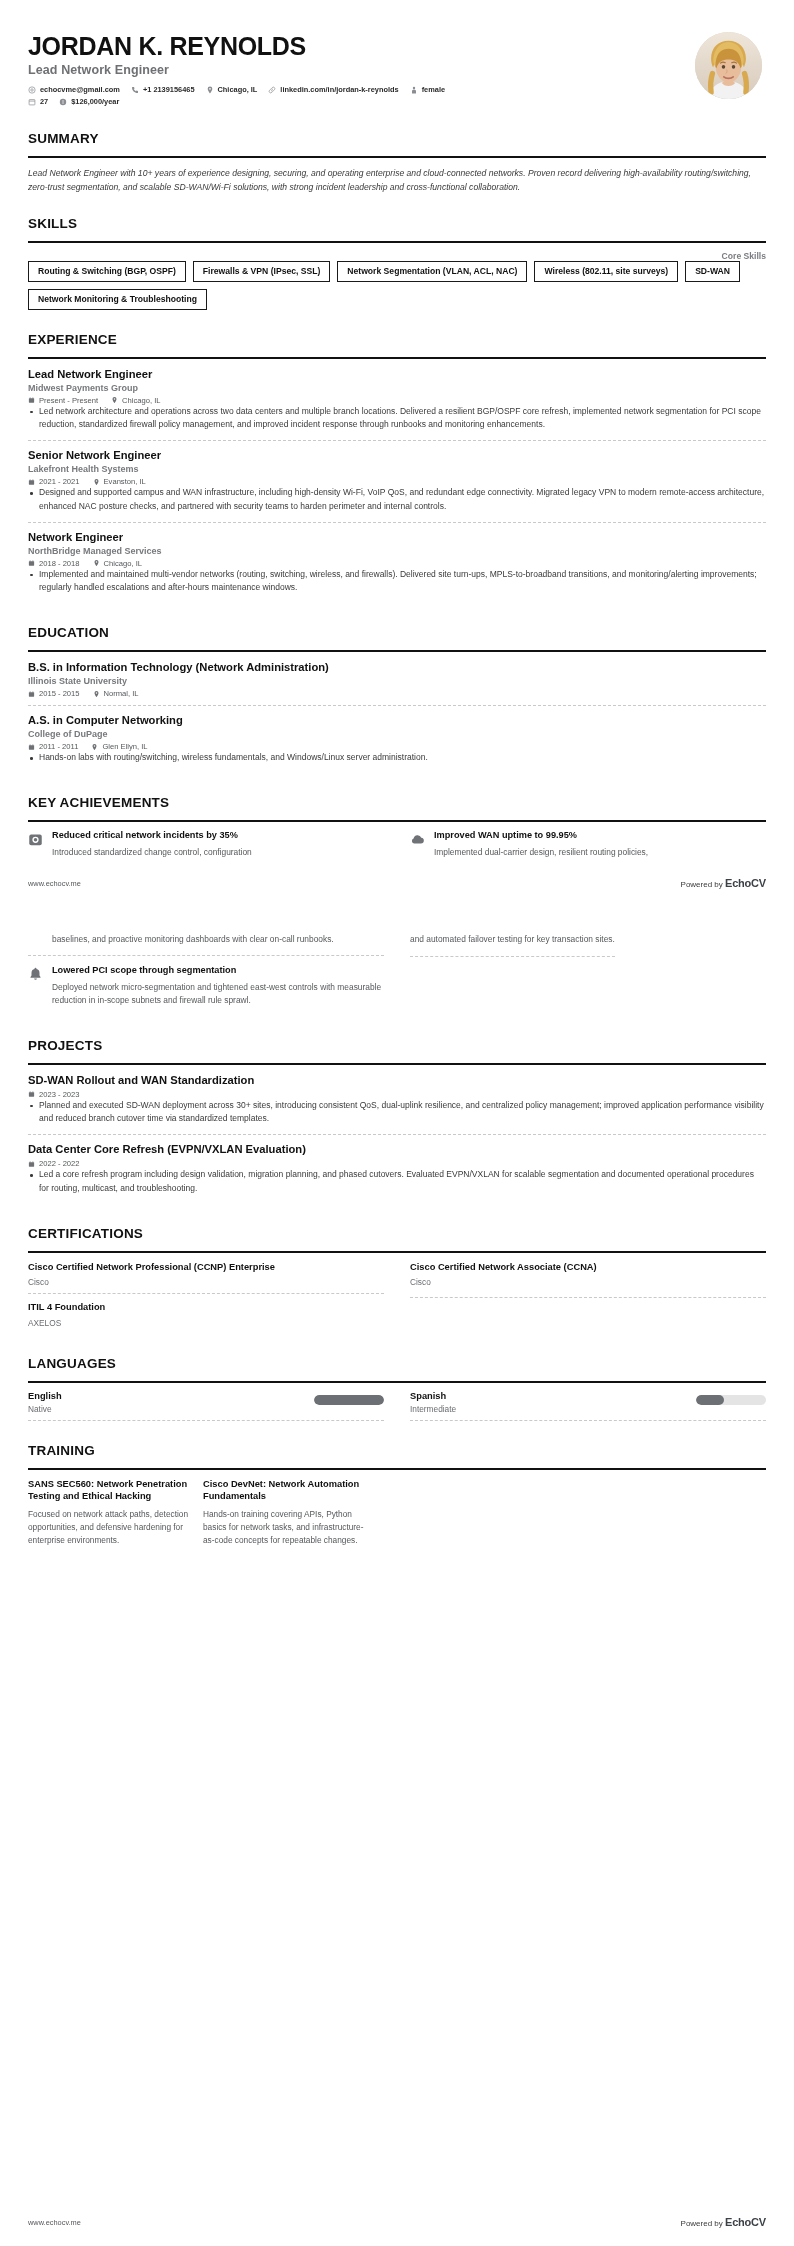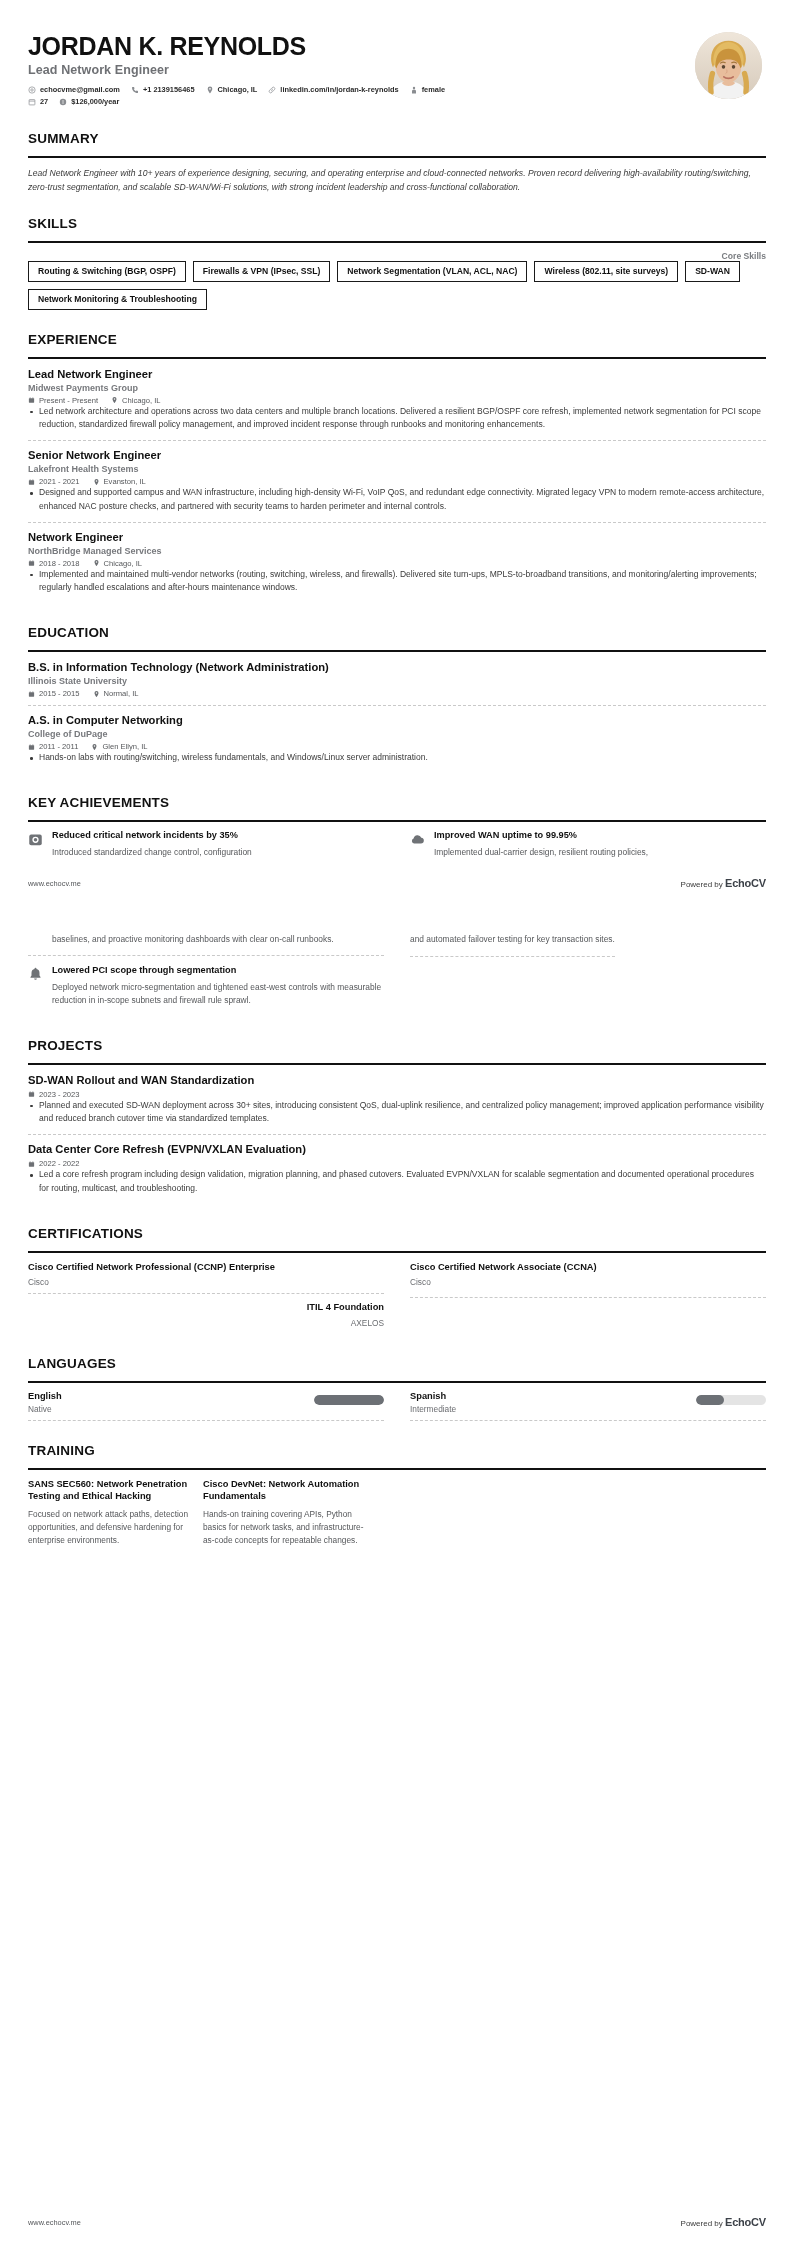--- a/index.html
+++ b/index.html
@@ -213,21 +213,21 @@
   }
   .break-gap { height: 44px; }
 
   
   .two-col {
     display: grid;
     grid-template-columns: 1fr 1fr;
     column-gap: 26px;
   }
   .cert { padding-bottom: 6px; }
-  .cert + .cert { border-top: 1px dashed #c9c9c9; padding-top: 7px; text-align: right; }
+  .cert + .cert { border-top: 1px dashed #c9c9c9; padding-top: 7px; }
   .cert-name {
     font-size: 9.3px;
     font-weight: 700;
     color: #111;
     line-height: 1.35;
   }
   .cert-issuer {
     font-size: 8.3px;
     color: #6a6c70;
     margin-top: 4px;

